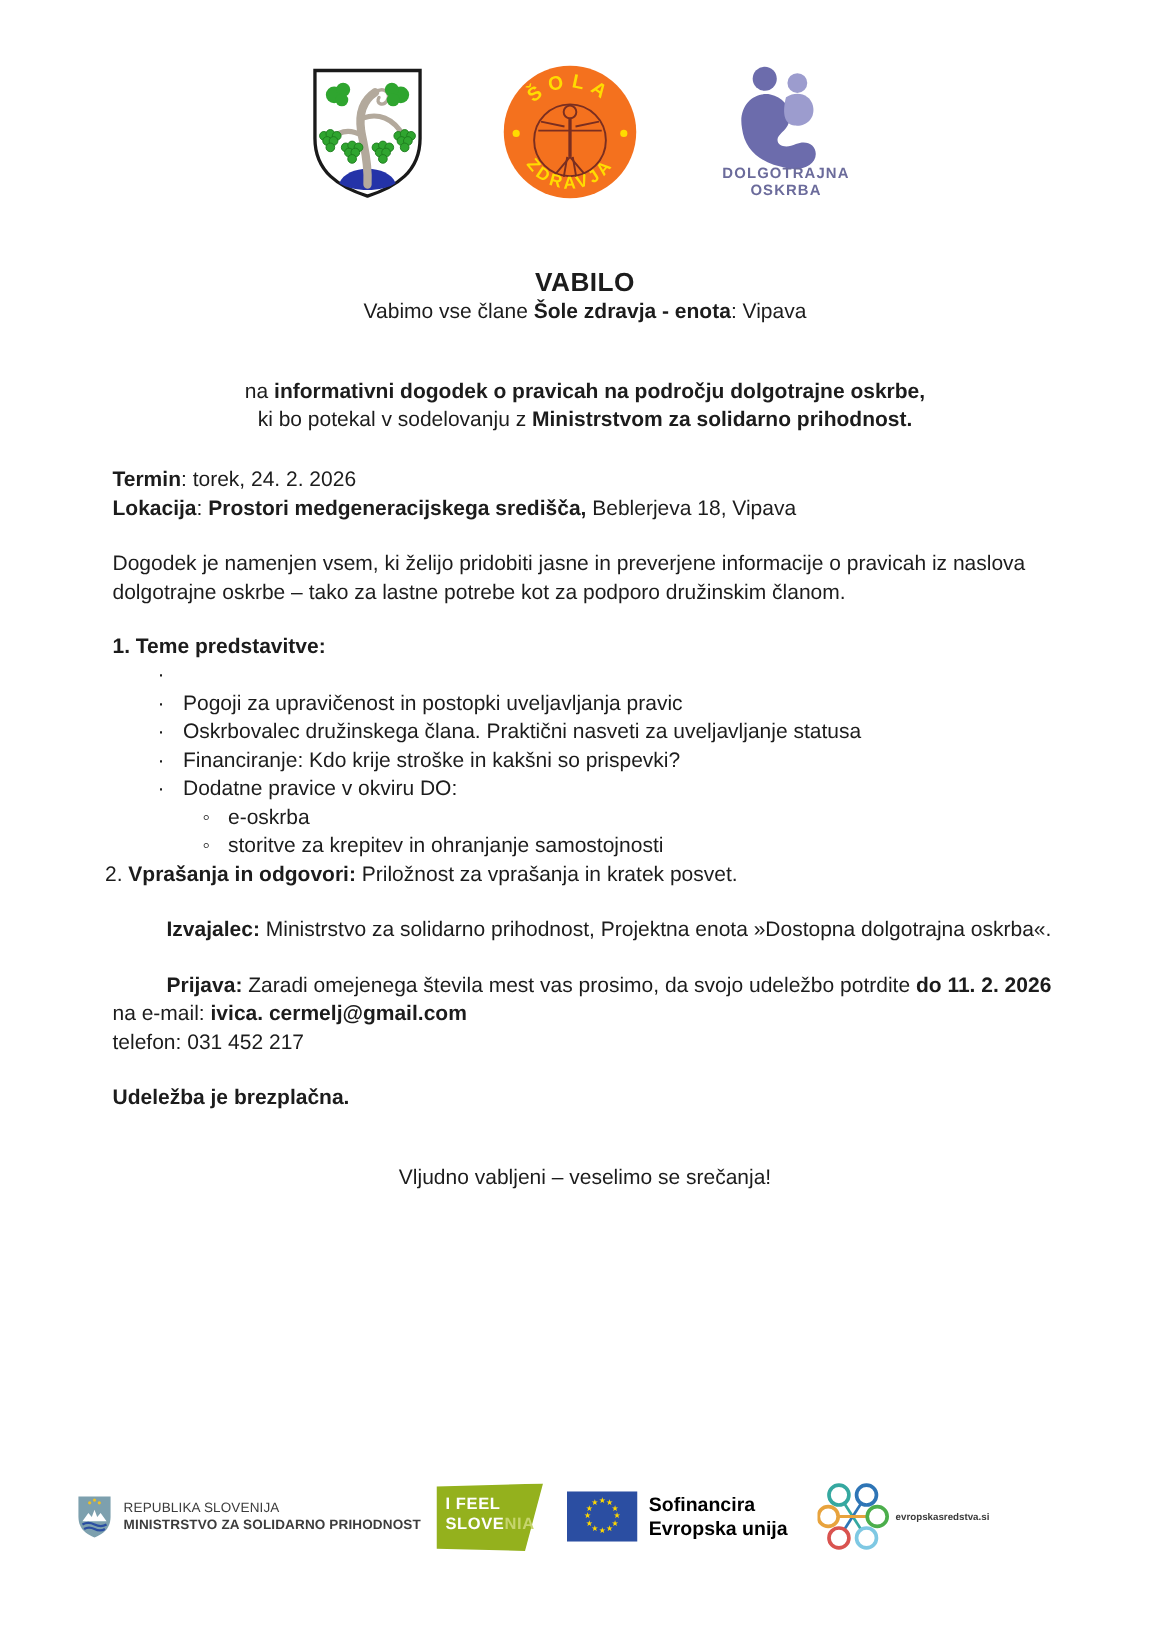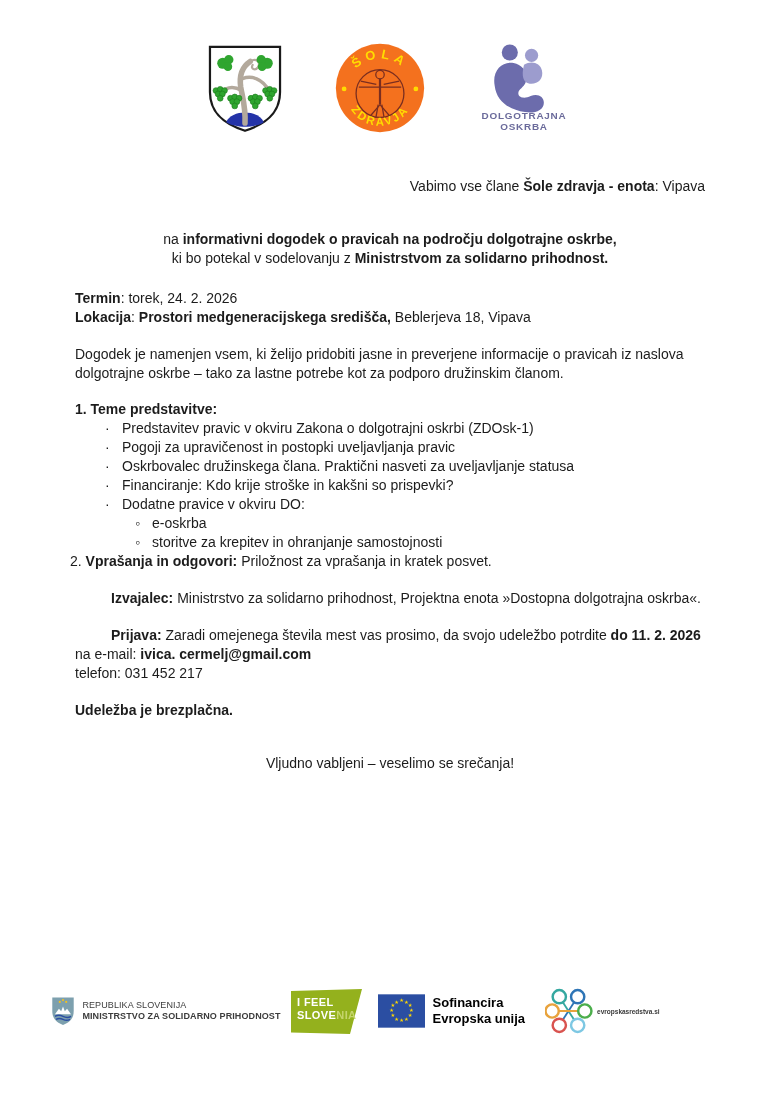--- a/index.html
+++ b/index.html
@@ -16,21 +16,21 @@
   .header-logos {
     padding-top:40px; height:135px;
     display:flex; justify-content:center; align-items:center; gap:46px;
   }
   svg text { font-family:"Liberation Sans", sans-serif; }
   .star-glyph { font-family:"DejaVu Sans", sans-serif; }
 
   
   .content { padding:0 73px 0 75px; }
   .title { text-align:center; font-weight:bold; font-size:17.5px; margin-top:44px; letter-spacing:.3px; }
-  .invite { text-align:right; margin-top:42px; }
+  .invite { text-align:center; }
   .event-lines { text-align:center; margin-top:34px; }
   .details { margin-top:21px; }
   .desc { margin-top:18px; }
   b, .b { font-weight:bold; }
   .agenda { margin-top:17px; }
   .agenda-heading { font-weight:bold; }
   .bullet-row { display:flex; }
   .bullet-row .marker { width:17px; text-align:left; padding-left:0; flex:none; }
   .lvl1 { padding-left:30px; }
   .lvl2 { padding-left:60px; }
@@ -144,40 +144,40 @@
         <path d="M24,46 c-3,-16 8,-26 20,-24 c10,2 16,11 13,20 c-2,6 -8,8 -8,12 c0,5 7,6 13,3 c7,-3 14,0 14,7 c0,8 -10,12 -20,10 c-18,-3 -30,-12 -32,-28 z" fill="#6C6CAC"></path>
         <path d="M55,24 c8,-5 17,-2 19,6 c2,9 -5,15 -13,14 c-7,-1 -9,-8 -6,-20 z" fill="#9C9CCE"></path>
       </g>
       <text x="55" y="81" text-anchor="middle" font-size="10.5" font-weight="bold" fill="#6B6B9B" letter-spacing=".8">DOLGOTRAJNA</text>
       <text x="55" y="93" text-anchor="middle" font-size="10.5" font-weight="bold" fill="#6B6B9B" letter-spacing=".8">OSKRBA</text>
     </svg>
   </div>
 
   <div class="content">
 
+    <div class="title">VABILO</div>
 
     <div class="invite"><span>Vabimo vse člane </span><b>Šole zdravja - enota</b><span>: Vipava</span></div>
 
     <div class="event-lines">
       <div><span>na </span><b>informativni dogodek o pravicah na področju dolgotrajne oskrbe,</b></div>
       <div><span>ki bo potekal v sodelovanju z </span><b>Ministrstvom za solidarno prihodnost.</b></div>
     </div>
 
     <div class="details">
       <div><b>Termin</b><span>: torek, 24. 2. 2026</span></div>
       <div><b>Lokacija</b><span>: </span><b>Prostori medgeneracijskega središča,</b><span> Beblerjeva 18, Vipava</span></div>
     </div>
 
     <div class="desc">Dogodek je namenjen vsem, ki želijo pridobiti jasne in preverjene informacije o pravicah iz naslova dolgotrajne oskrbe – tako za lastne potrebe kot za podporo družinskim članom.</div>
 
     <div class="agenda">
       <div class="agenda-heading">1. Teme predstavitve:</div>
       <div class="bullet-row lvl1">
           <span class="marker">·</span>
-          <span>Predstavitev pravic v okviru Zakona o dolgotrajni oskrbi (ZDOsk-1)</span>
         </div>
       <div class="bullet-row lvl1">
           <span class="marker">·</span>
           <span>Pogoji za upravičenost in postopki uveljavljanja pravic</span>
         </div>
       <div class="bullet-row lvl1">
           <span class="marker">·</span>
           <span>Oskrbovalec družinskega člana. Praktični nasveti za uveljavljanje statusa</span>
         </div>
       <div class="bullet-row lvl1">

